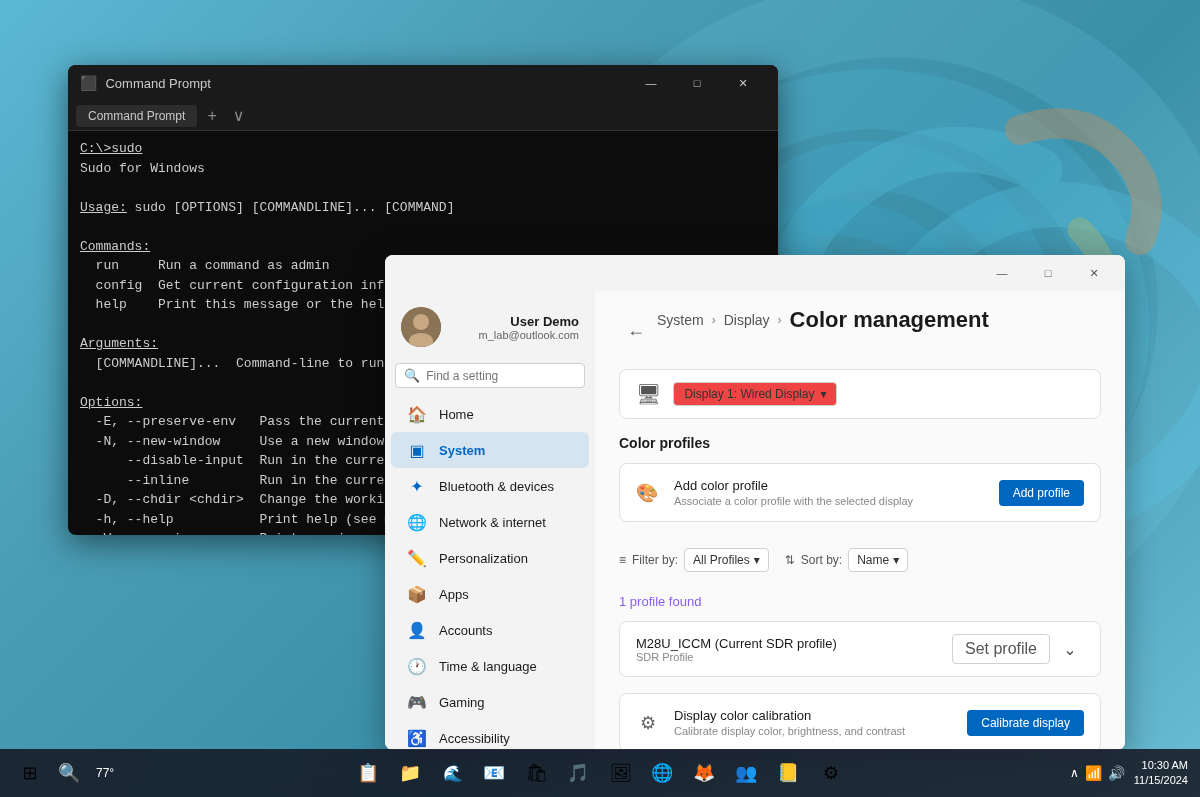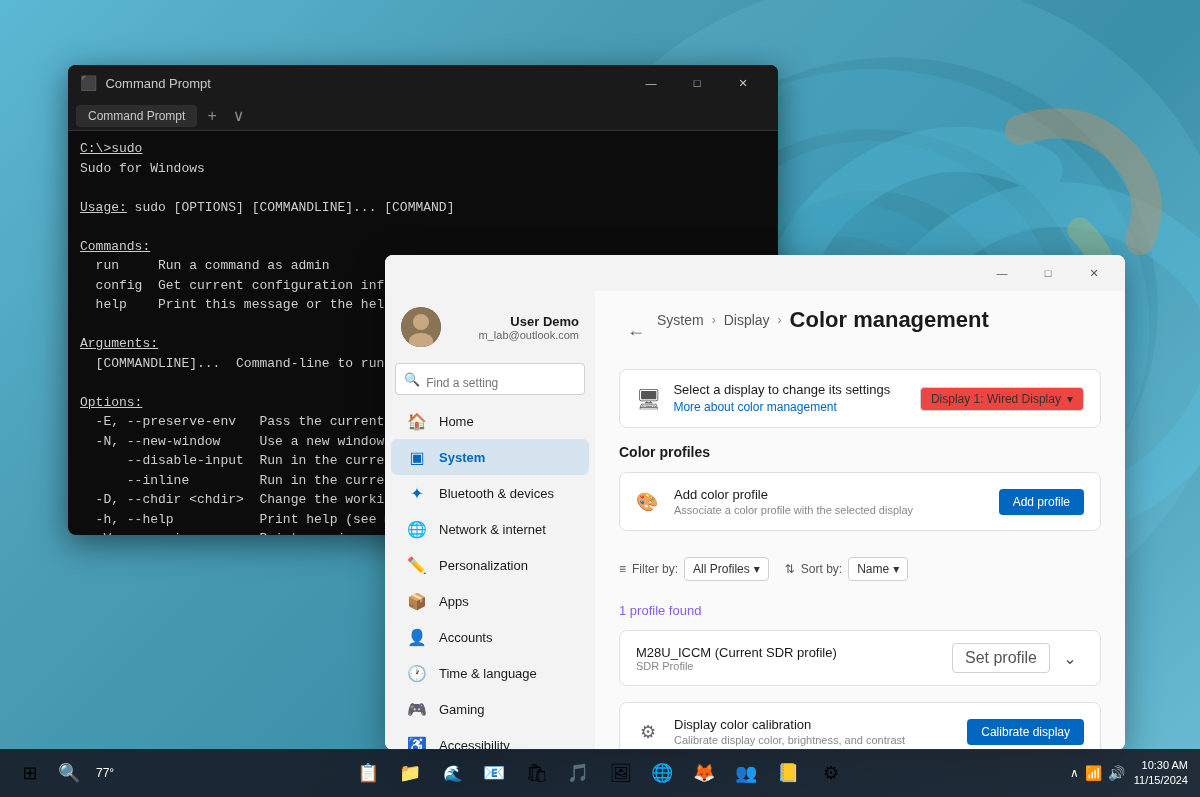--- a/index.html
+++ b/index.html
@@ -234,21 +234,20 @@
       padding: 4px 8px;
       gap: 6px;
     }
     .search-input {
       border: none;
       outline: none;
       font-size: 12px;
       flex: 1;
       background: transparent;
       color: #555;
-      margin-top: 8px;
     }
     .search-icon { color: #888; font-size: 13px; }
     .nav-item {
       display: flex;
       align-items: center;
       gap: 12px;
       padding: 8px 16px;
       cursor: pointer;
       border-radius: 6px;
       margin: 0 6px;
@@ -587,24 +586,20 @@
           <span class="breadcrumb-part">System</span>
           <span class="breadcrumb-sep breadcrumb-arrow">›</span>
           <span class="breadcrumb-part">Display</span>
           <span class="breadcrumb-sep breadcrumb-arrow">›</span>
           <span class="breadcrumb-current">Color management</span>
         </div>
       </div>
 
       <div class="display-selector">
         <span class="display-icon">🖥</span>
-        <div class="display-info">
-          <div class="display-title">Select a display to change its settings</div>
-          <a class="display-link">More about color management</a>
-        </div>
         <div class="display-select-btn">
           <span>Display 1: Wired Display</span>
           <span>▾</span>
         </div>
       </div>
 
       <div class="section-title">Color profiles</div>
       <div class="card">
         <div class="card-row">
           <span class="card-icon">🎨</span>

